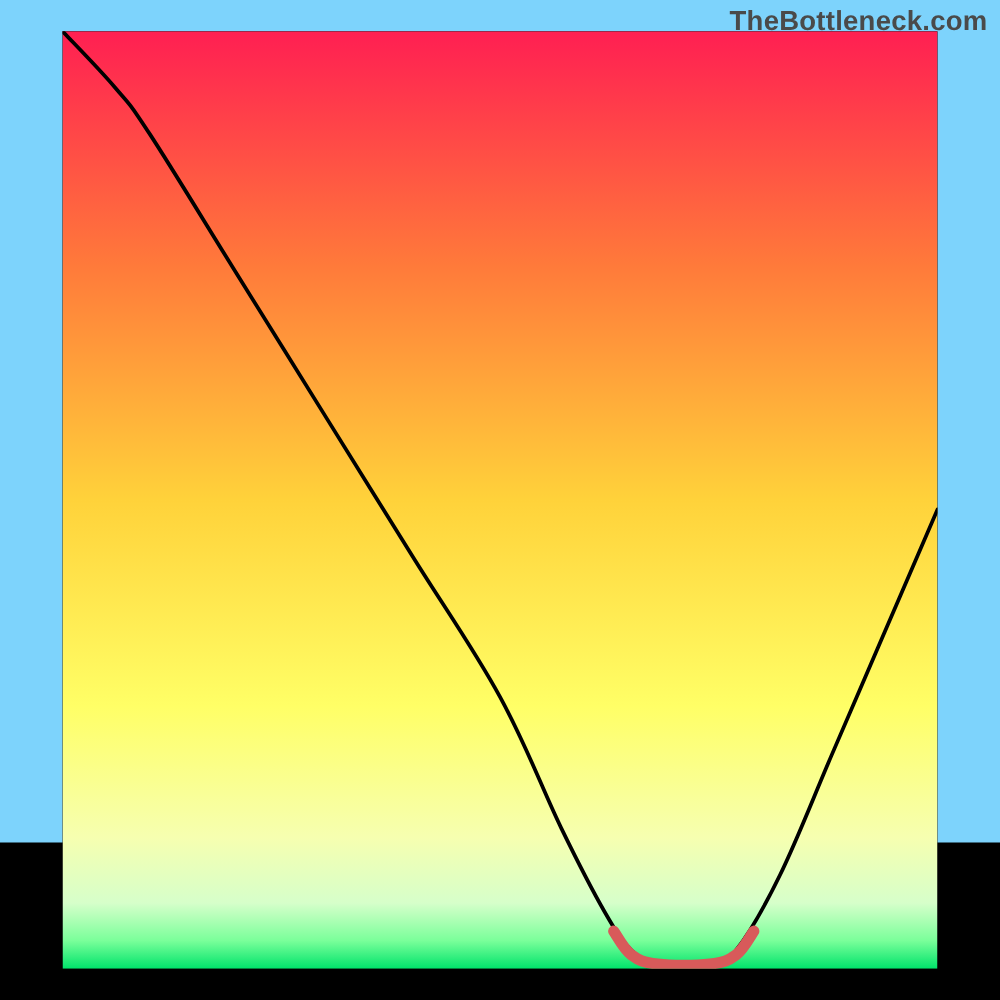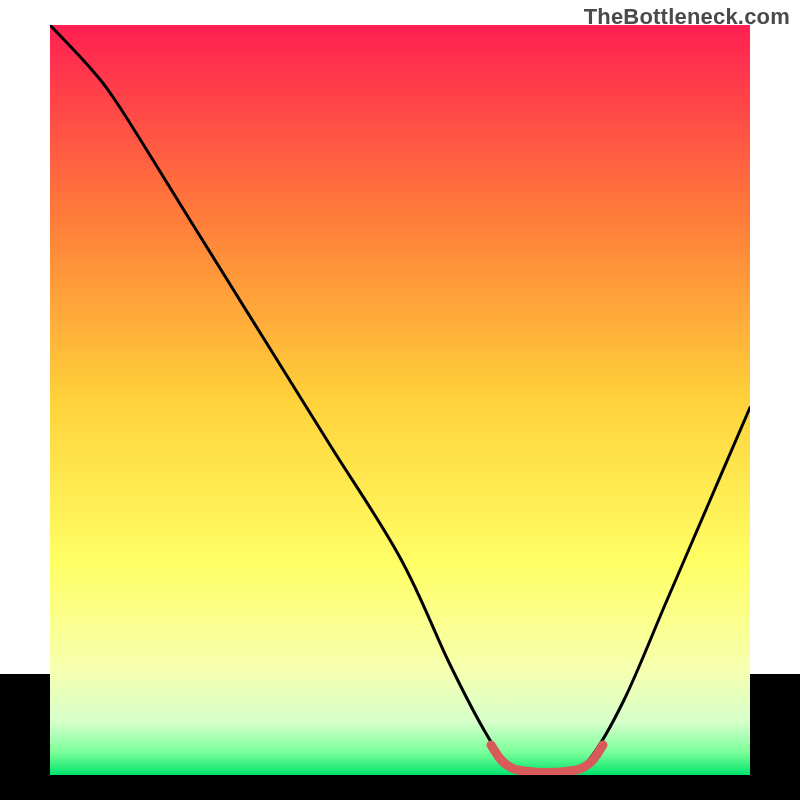--- a/index.html
+++ b/index.html
@@ -8,21 +8,21 @@
     background: #000;
     width: 800px;
     height: 800px;
     overflow: hidden;
     font-family: Arial, Helvetica, sans-serif;
   }
   .frame {
     position: relative;
     width: 800px;
     height: 674px;
-    background: #ffffff;
+    background: #7dd3fc;
   }
   .watermark {
     position: absolute;
     top: 4px;
     right: 10px;
     color: #4a4a4a;
     font-size: 22px;
     font-weight: 600;
     letter-spacing: 0.2px;
     z-index: 10;

